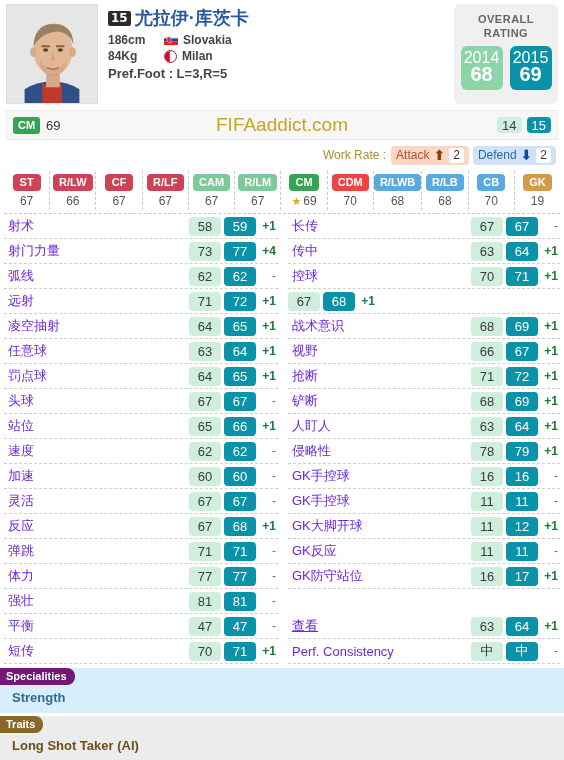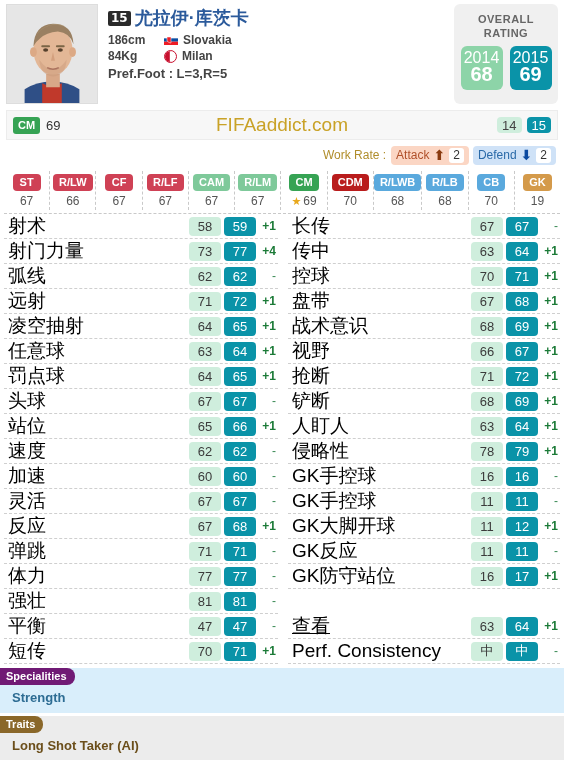--- a/index.html
+++ b/index.html
@@ -129,21 +129,21 @@
   
   .stats-wrap { display: flex; margin: 0 4px; }
   .stat-col { width: 50%; }
   .stat-col.left { padding-right: 4px; }
   .stat-col.right { padding-left: 6px; }
   .srow {
     display: flex; align-items: center; height: 25px;
     border-bottom: 1px dashed #cfcfcf;
   }
   .srow.blank { border-bottom: none; height: 25px; }
-  .sname { flex: 1; font-size: 19px; color: #000000; padding-left: 4px; white-space: nowrap; }
+  .sname { flex: 1; font-size: 13px; color: #6d28d9; padding-left: 4px; white-space: nowrap; }
   .sname.u { text-decoration: underline; }
   .sold {
     width: 32px; height: 19px; border-radius: 4px; background: #cfeedd;
     color: #3b3b3b; font-size: 13px; display: flex; align-items: center;
     justify-content: center; margin-right: 3px;
   }
   .snew {
     width: 32px; height: 19px; border-radius: 4px; background: #0a93a8;
     color: #fff; font-size: 13px; display: flex; align-items: center;
     justify-content: center;
@@ -316,21 +316,21 @@
         </span>
       </div>
       <div class="poscell">
         <span class="posbadge" style="background: rgb(54, 163, 84);">CM</span>
         <span class="posval">
           <span class="gold-star">★</span>
           <span>69</span>
         </span>
       </div>
       <div class="poscell">
-        <span class="posbadge" style="background: #b91c1c;">CDM</span>
+        <span class="posbadge" style="background: #ef4444;">CDM</span>
         <span class="posval">
           <span>70</span>
         </span>
       </div>
       <div class="poscell">
         <span class="posbadge" style="background: rgb(90, 169, 221);">R/LWB</span>
         <span class="posval">
           <span>68</span>
         </span>
       </div>
@@ -478,21 +478,20 @@
           <span class="snew">64</span>
           <span class="sdelta">+1</span>
         </div>
         <div class="srow">
           <span class="sname">控球</span>
           <span class="sold">70</span>
           <span class="snew">71</span>
           <span class="sdelta">+1</span>
         </div>
         <div class="srow">
-          <span class="sname">盘带</span>
           <span class="sold">67</span>
           <span class="snew">68</span>
           <span class="sdelta">+1</span>
         </div>
         <div class="srow">
           <span class="sname">战术意识</span>
           <span class="sold">68</span>
           <span class="snew">69</span>
           <span class="sdelta">+1</span>
         </div>

